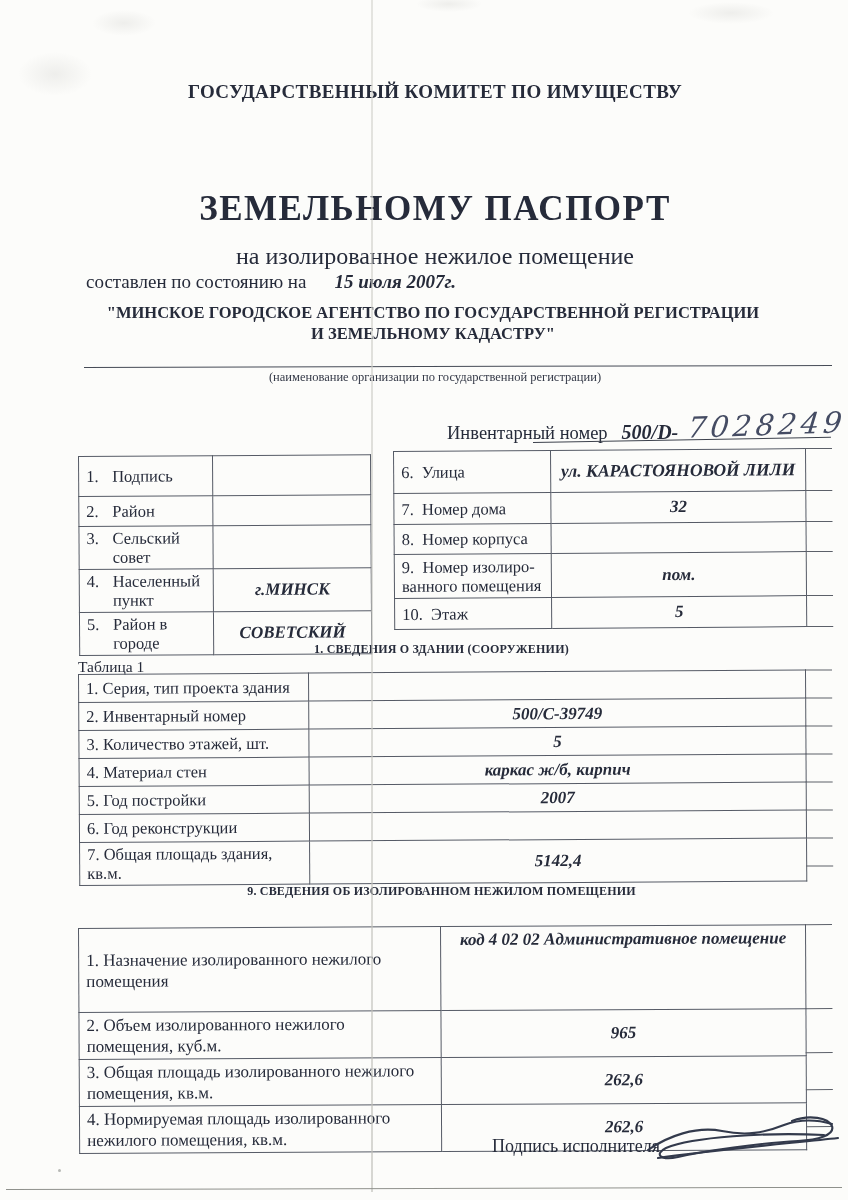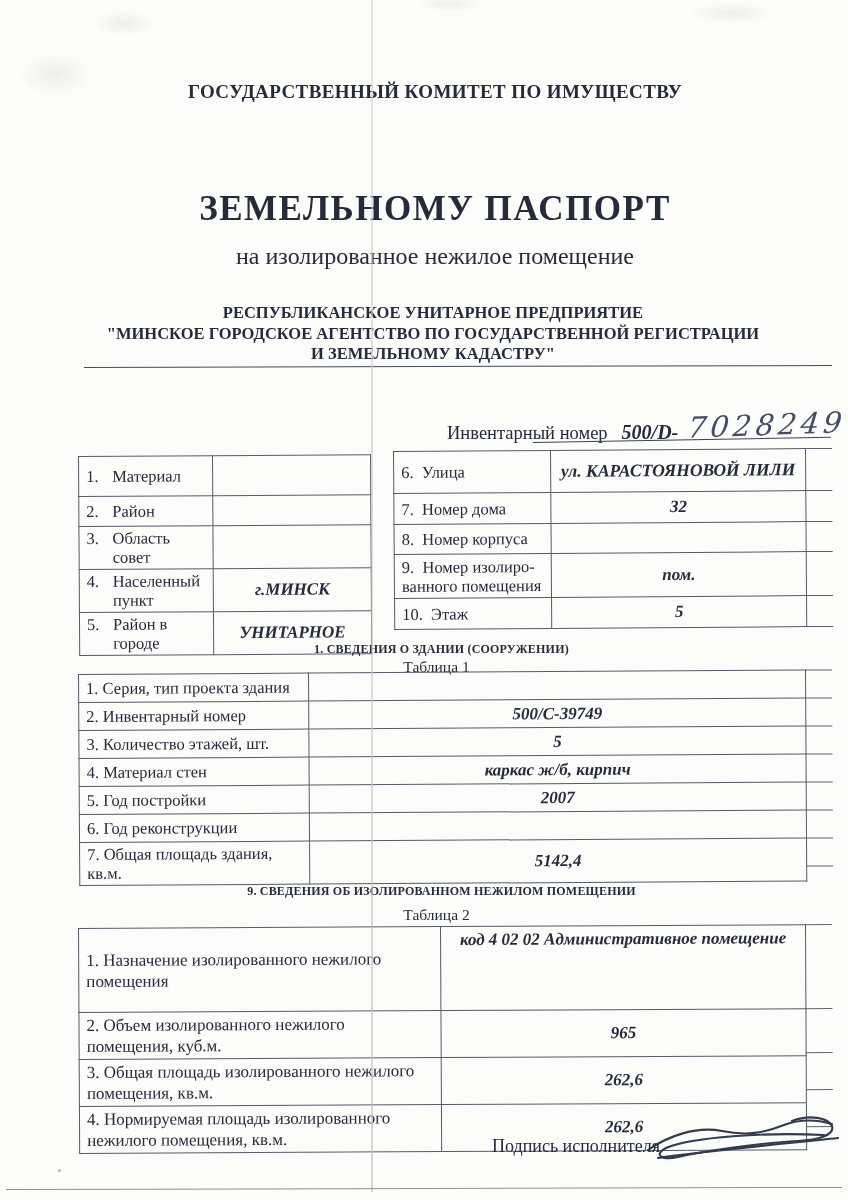--- a/index.html
+++ b/index.html
@@ -55,21 +55,21 @@
   .t-addr-r tr:nth-child(1){height:42px;}
   .t-addr-r tr:nth-child(2){height:31px;}
   .t-addr-r tr:nth-child(3){height:30px;}
   .t-addr-r tr:nth-child(4){height:44px;}
   .t-addr-r tr:nth-child(5){height:31px;}
   .street{font-size:17.5px;}
   
   .sec-title{left:78px;width:727px;font-weight:bold;font-size:12px;letter-spacing:.2px;}
   .s1-title{top:642px;}
   .s2-title{top:884px;}
-  .tbl-caption{left:78px;width:717px;text-align:center;font-size:15.5px;}
+  .tbl-caption{left:78px;width:717px;text-align:left;font-size:15.5px;}
   .t1-cap{top:658px;}
   .t2-cap{top:906px;}
   
   .wrap-t1{left:78px;top:674px;transform:rotate(-.35deg);}
   .t1{width:727px;}
   .t1 col:nth-child(1){width:230px;}
   .t1 col:nth-child(2){width:497px;}
   .t1 tr{height:28px;}
   
   .wrap-t2{left:78px;top:928px;transform:rotate(-.3deg);}
@@ -107,63 +107,66 @@
   <div class="sm sm4"></div>
   <div class="abs dot"></div>
 
   <div class="abs ctr committee">
     <div>ГОСУДАРСТВЕННЫЙ КОМИТЕТ ПО ИМУЩЕСТВУ</div>
   </div>
 
   <div class="abs ctr doc-title">ЗЕМЕЛЬНОМУ ПАСПОРТ</div>
   <div class="abs ctr doc-subtitle">на изолированное нежилое помещение</div>
 
+  <div class="abs compiled">
+    <span>составлен по состоянию на</span><span class="date">15 июля 2007г.</span>
+  </div>
 
   <div class="abs ctr agency">
-    <div>РЕСПУБЛИКАНСКОЕ УНИТАРНОЕ ПРЕДПРИЯТИЕ</div>
     <div>"МИНСКОЕ ГОРОДСКОЕ АГЕНТСТВО ПО ГОСУДАРСТВЕННОЙ РЕГИСТРАЦИИ</div>
     <div>И ЗЕМЕЛЬНОМУ КАДАСТРУ"</div>
   </div>
   <div class="abs org-rule"></div>
+  <div class="abs ctr agency-caption">(наименование организации по государственной регистрации)</div>
 
   <div class="abs inventory">
     <span>Инвентарный номер</span><span class="prefix">500/D-</span><span class="hand">7028249</span>
   </div>
   <div class="abs inv-underline"></div>
 
   <div class="tbl-wrap wrap-addr-l">
     <table class="t-addr-l">
         <colgroup>
           <col>
           <col>
         </colgroup>
       <tbody>
           <tr>
         <td class="lc">
               <div class="lf">
                 <span class="num">1.</span>
-                <span class="lbl">Материал</span>
+                <span class="lbl">Подпись</span>
               </div>
             </td>
         <td class="v"></td>
       </tr>
       <tr>
         <td class="lc">
               <div class="lf">
                 <span class="num">2.</span>
                 <span class="lbl">Район</span>
               </div>
             </td>
         <td class="v"></td>
       </tr>
       <tr>
         <td class="lc">
               <div class="lf">
                 <span class="num">3.</span>
-                <span class="lbl">Область совет</span>
+                <span class="lbl">Сельский совет</span>
               </div>
             </td>
         <td class="v"></td>
       </tr>
       <tr>
         <td class="lc">
               <div class="lf">
                 <span class="num">4.</span>
                 <span class="lbl">Населенный
 пункт</span>
@@ -171,21 +174,21 @@
             </td>
         <td class="v">г.МИНСК</td>
       </tr>
       <tr>
         <td class="lc">
               <div class="lf">
                 <span class="num">5.</span>
                 <span class="lbl">Район в городе</span>
               </div>
             </td>
-        <td class="v">УНИТАРНОЕ</td>
+        <td class="v">СОВЕТСКИЙ</td>
       </tr>
     </tbody>
       </table>
   </div>
 
   <div class="tbl-wrap wrap-addr-r">
     <table class="t-addr-r">
         <colgroup>
           <col>
           <col>
@@ -266,21 +269,20 @@
     <i class="ov" style="top:28px"></i>
     <i class="ov" style="top:56px"></i>
     <i class="ov" style="top:84px"></i>
     <i class="ov" style="top:112px"></i>
     <i class="ov" style="top:140px"></i>
     <i class="ov" style="top:168px"></i>
     <i class="ov" style="top:196px"></i>
   </div>
 
   <div class="abs ctr sec-title s2-title">9. СВЕДЕНИЯ ОБ ИЗОЛИРОВАННОМ НЕЖИЛОМ ПОМЕЩЕНИИ</div>
-  <div class="abs tbl-caption t2-cap">Таблица 2</div>
 
   <div class="tbl-wrap wrap-t2">
     <table class="t2">
         <colgroup>
           <col>
           <col>
         </colgroup>
       <tbody>
           <tr>
         <td class="lc2">1. Назначение изолированного нежилого

